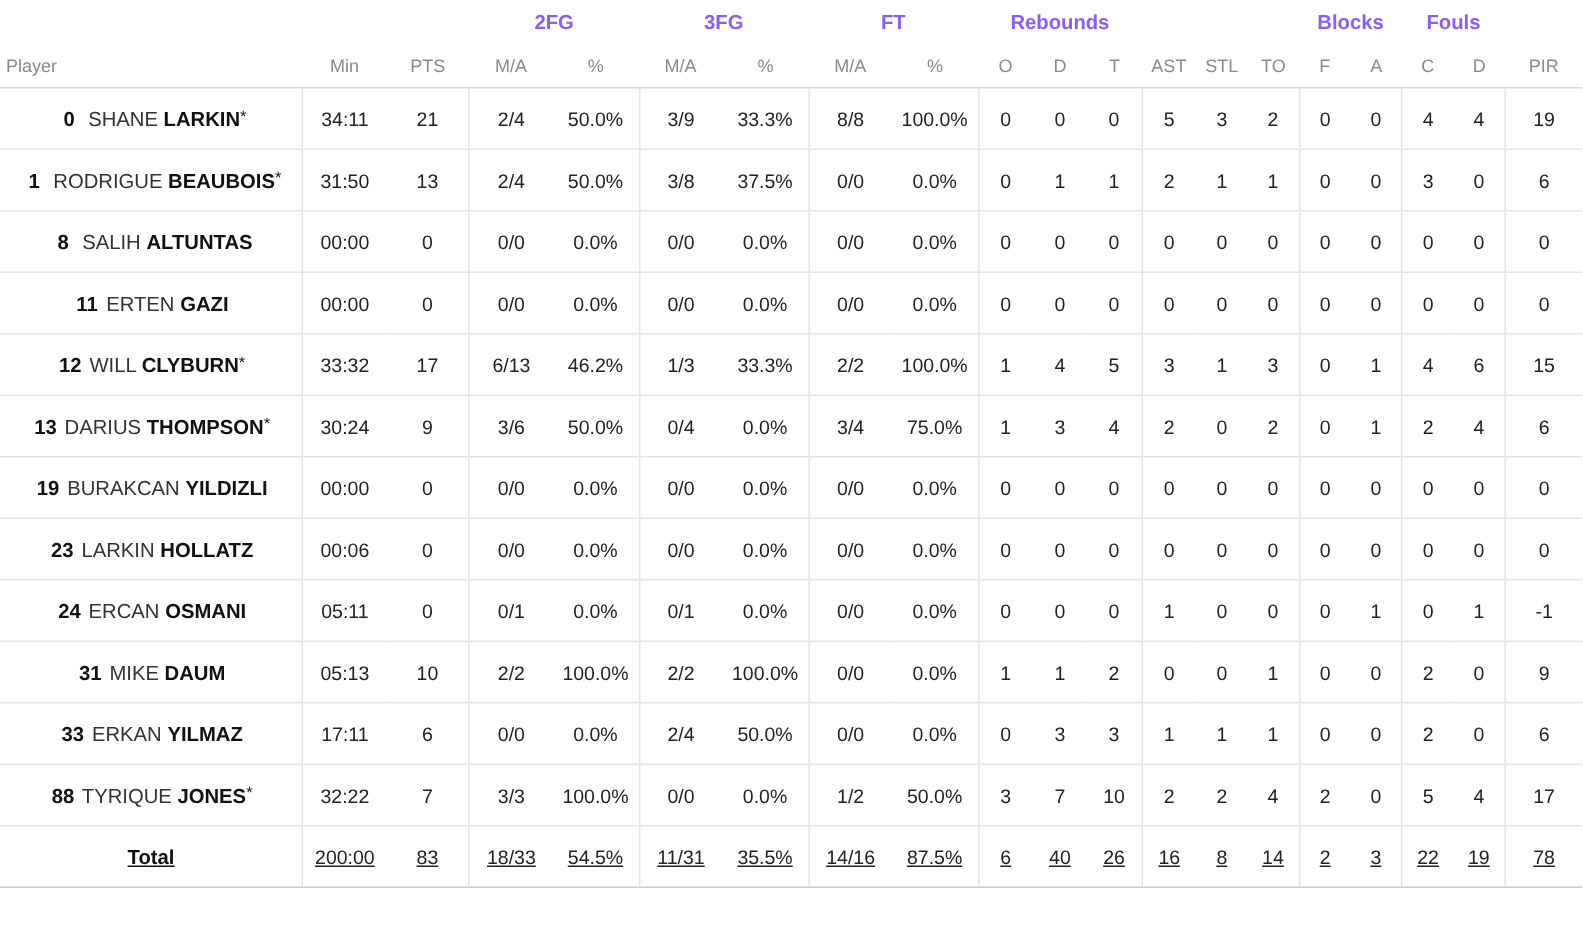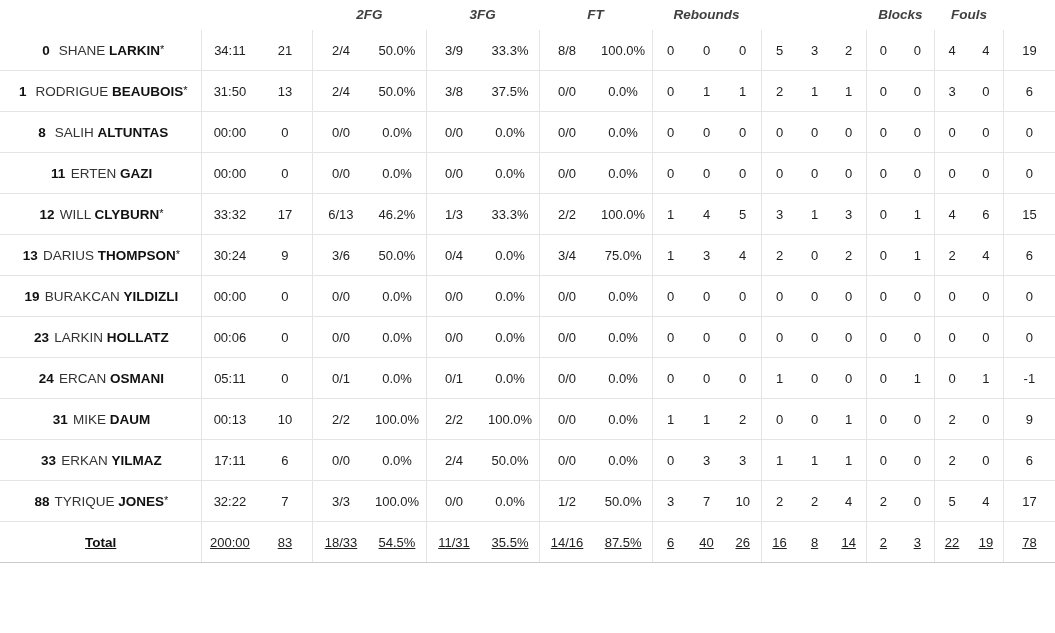--- a/index.html
+++ b/index.html
@@ -23,24 +23,23 @@
   table.boxscore td {
     padding: 0;
     margin: 0;
     font-weight: normal;
   }
   
   tr.group-row th {
     height: 28px;
     font-size: 13.5px;
     font-weight: bold;
-    color: #404040;
+    color: #8b5cf6;
     vertical-align: middle;
     padding-bottom: 2px;
-    font-style: italic;
   }
   
   tr.col-row th {
     height: 28px;
     font-size: 12px;
     color: #8a8a8a;
     text-align: center;
     vertical-align: middle;
     border-bottom: 1px solid #d8d8d8;
   }
@@ -133,20 +132,42 @@
       <th colspan="3"></th>
       <th colspan="2">2FG</th>
       <th colspan="2">3FG</th>
       <th colspan="2">FT</th>
       <th colspan="3">Rebounds</th>
       <th colspan="3"></th>
       <th colspan="2">Blocks</th>
       <th colspan="2">Fouls</th>
       <th colspan="1"></th>
     </tr>
+    <tr class="col-row">
+      <th class="player-head">Player</th>
+      <th>Min</th>
+      <th>PTS</th>
+      <th>M/A</th>
+      <th>%</th>
+      <th>M/A</th>
+      <th>%</th>
+      <th>M/A</th>
+      <th>%</th>
+      <th>O</th>
+      <th>D</th>
+      <th>T</th>
+      <th>AST</th>
+      <th>STL</th>
+      <th>TO</th>
+      <th>F</th>
+      <th>A</th>
+      <th>C</th>
+      <th>D</th>
+      <th>PIR</th>
+    </tr>
   </thead>
 
   <tbody id="rows-body">
       <tr class="data-row">
         <td class="player-cell"><span class="jersey">0</span> <span class="firstname">SHANE</span> <span class="lastname">LARKIN</span><span class="star">*</span></td>
         <td class="sep-left">34:11</td>
         <td>21</td>
         <td class="sep-left">2/4</td>
         <td>50.0%</td>
         <td class="sep-left">3/9</td>
@@ -336,21 +357,21 @@
         <td>0</td>
         <td>0</td>
         <td class="sep-left">0</td>
         <td>1</td>
         <td class="sep-left">0</td>
         <td>1</td>
         <td class="sep-left">-1</td>
       </tr>
       <tr class="data-row">
         <td class="player-cell"><span class="jersey">31</span> <span class="firstname">MIKE</span> <span class="lastname">DAUM</span></td>
-        <td class="sep-left">00:13</td>
+        <td class="sep-left">05:13</td>
         <td>10</td>
         <td class="sep-left">2/2</td>
         <td>100.0%</td>
         <td class="sep-left">2/2</td>
         <td>100.0%</td>
         <td class="sep-left">0/0</td>
         <td>0.0%</td>
         <td class="sep-left">1</td>
         <td>1</td>
         <td>2</td>

